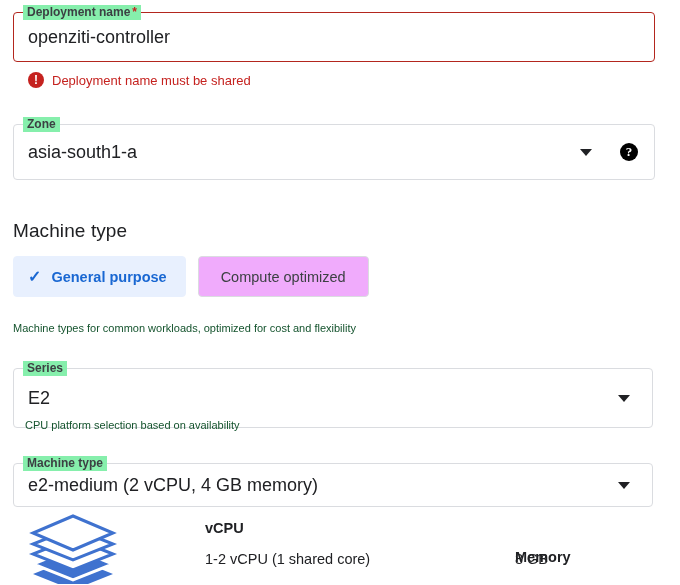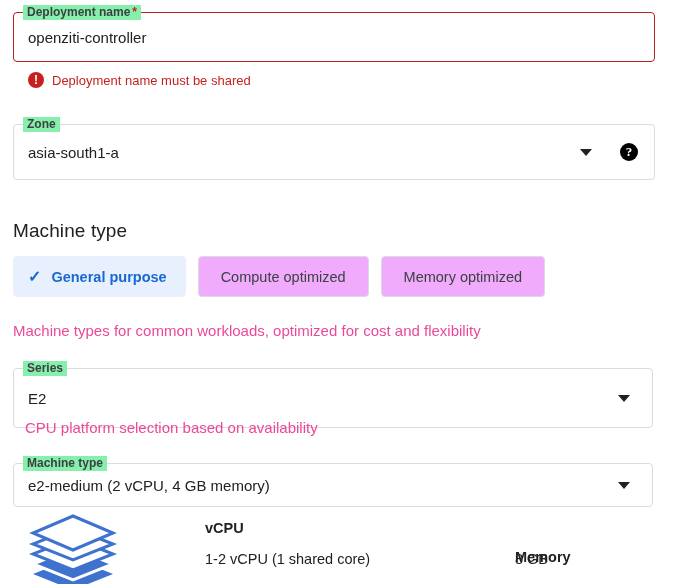--- a/index.html
+++ b/index.html
@@ -34,21 +34,21 @@
     font-weight: bold;
     line-height: 15px;
     color: #3c4043;
     white-space: nowrap;
   }
   .field .value {
     position: absolute;
     left: 14px;
     top: 50%;
     transform: translateY(-50%);
-    font-size: 15px;
+    font-size: 18px;
     color: #202124;
     white-space: nowrap;
   }
   .field.error {
     border-color: #b3261e;
     border-width: 1px;
   }
   .field.error .legend { color: #3c4043; }
   .field .req-star {
     color: #c5221f;
@@ -158,22 +158,22 @@
     color: #1967d2;
     font-size: 16px;
     font-weight: bold;
     margin-right: 10px;
     line-height: 1;
   }
 
   
   .helper {
     position: absolute;
-    font-size: 15px;
-    color: #ec4899;
+    font-size: 11px;
+    color: #14532d;
     white-space: nowrap;
   }
 
   
   .spec {
     position: absolute;
     font-size: 14.5px;
     white-space: nowrap;
     color: #202124;
   }
@@ -210,23 +210,20 @@
 <div class="section-title" style="top:220px;">Machine type</div>
 
 <div class="toggle-group">
   <div class="toggle-btn selected">
     <span class="check-glyph">✓</span>
     <span>General purpose</span>
   </div>
   <div class="toggle-btn">
     <span>Compute optimized</span>
   </div>
-  <div class="toggle-btn">
-    <span>Memory optimized</span>
-  </div>
 </div>
 
 <div class="helper" style="left:13px; top:322px;">Machine types for common workloads, optimized for cost and flexibility</div>
 
 <div class="field" style="left:13px; top:368px; width:640px; height:60px;">
   <span class="legend">Series</span>
   <span class="value">E2</span>
   <span class="caret" style="right:22px;"></span>
 </div>
 

